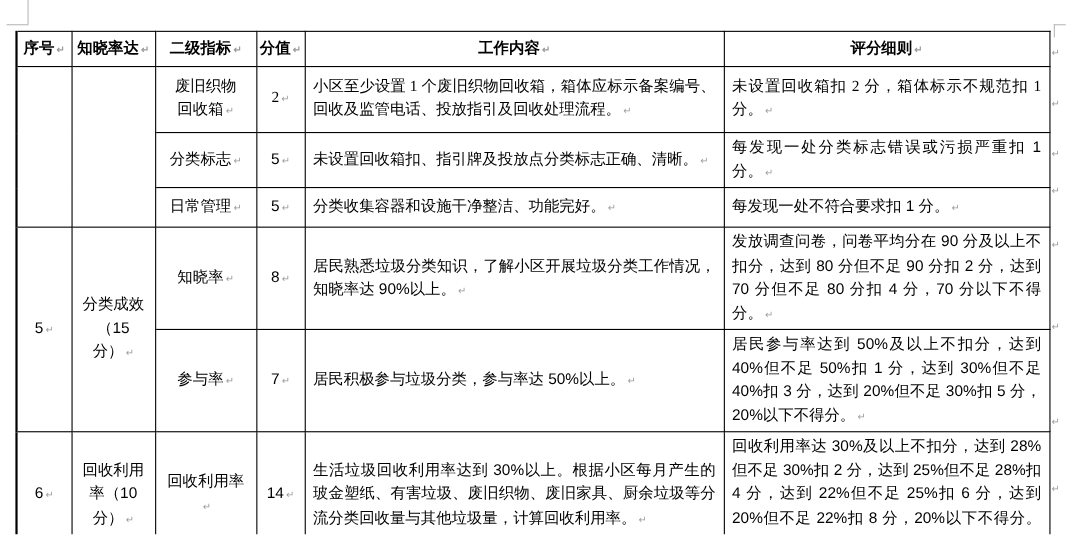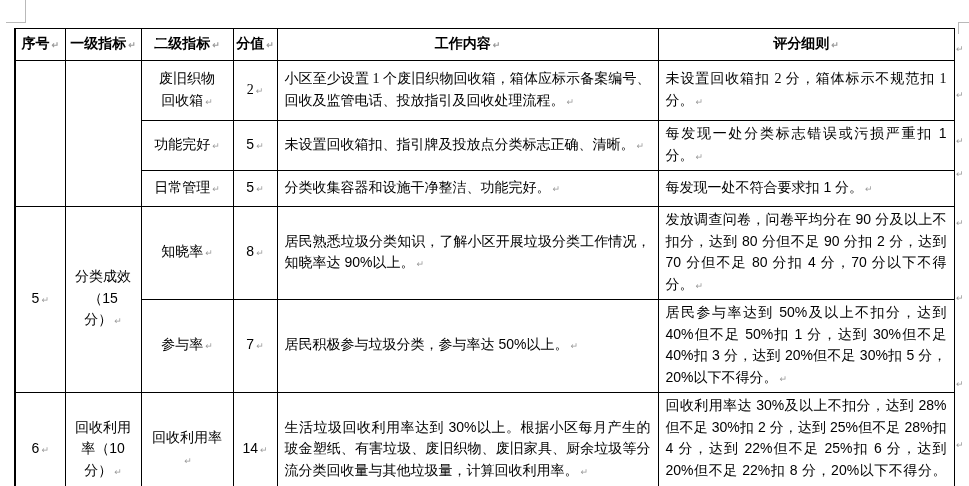--- a/index.html
+++ b/index.html
@@ -56,39 +56,39 @@
         <col style="width:76px">
         <col style="width:92px">
       <col style="width:44px">
         <col style="width:381px">
         <col style="width:296px">
     </colgroup>
 
     <tbody>
         <tr class="h-head">
       <th class="edge-l"><span class="pmk">序号</span></th>
-      <th><span class="pmk">一级指标</span></th>
+      <th><span class="pmk">知晓率达</span></th>
       <th><span class="pmk">二级指标</span></th>
       <th><span class="pmk">分值</span></th>
       <th><span class="pmk">工作内容</span></th>
       <th><span class="pmk">评分细则</span></th>
     </tr>
 
     <tr class="h-r1">
       <td class="c-center edge-l" rowspan="3"><span></span></td>
       <td class="c-center" rowspan="3"><span></span></td>
       <td class="c-center"><span class="pmk">废旧织物
 回收箱</span></td>
       <td class="c-center"><span class="pmk">2</span></td>
       <td class="c-just"><span class="pmk">小区至少设置 1 个废旧织物回收箱，箱体应标示备案编号、回收及监管电话、投放指引及回收处理流程。</span></td>
       <td class="c-just"><span class="pmk">未设置回收箱扣 2 分，箱体标示不规范扣 1 分。</span></td>
     </tr>
 
     <tr class="h-r2">
-      <td class="c-center"><span class="pmk">功能完好</span></td>
+      <td class="c-center"><span class="pmk">分类标志</span></td>
       <td class="c-center"><span class="pmk">5</span></td>
       <td class="c-just"><span class="pmk">未设置回收箱扣、指引牌及投放点分类标志正确、清晰。</span></td>
       <td class="c-just"><span class="pmk">每发现一处分类标志错误或污损严重扣 1 分。</span></td>
     </tr>
 
     <tr class="h-r3">
       <td class="c-center"><span class="pmk">日常管理</span></td>
       <td class="c-center"><span class="pmk">5</span></td>
       <td class="c-just"><span class="pmk">分类收集容器和设施干净整洁、功能完好。</span></td>
       <td class="c-just"><span class="pmk">每发现一处不符合要求扣 1 分。</span></td>

